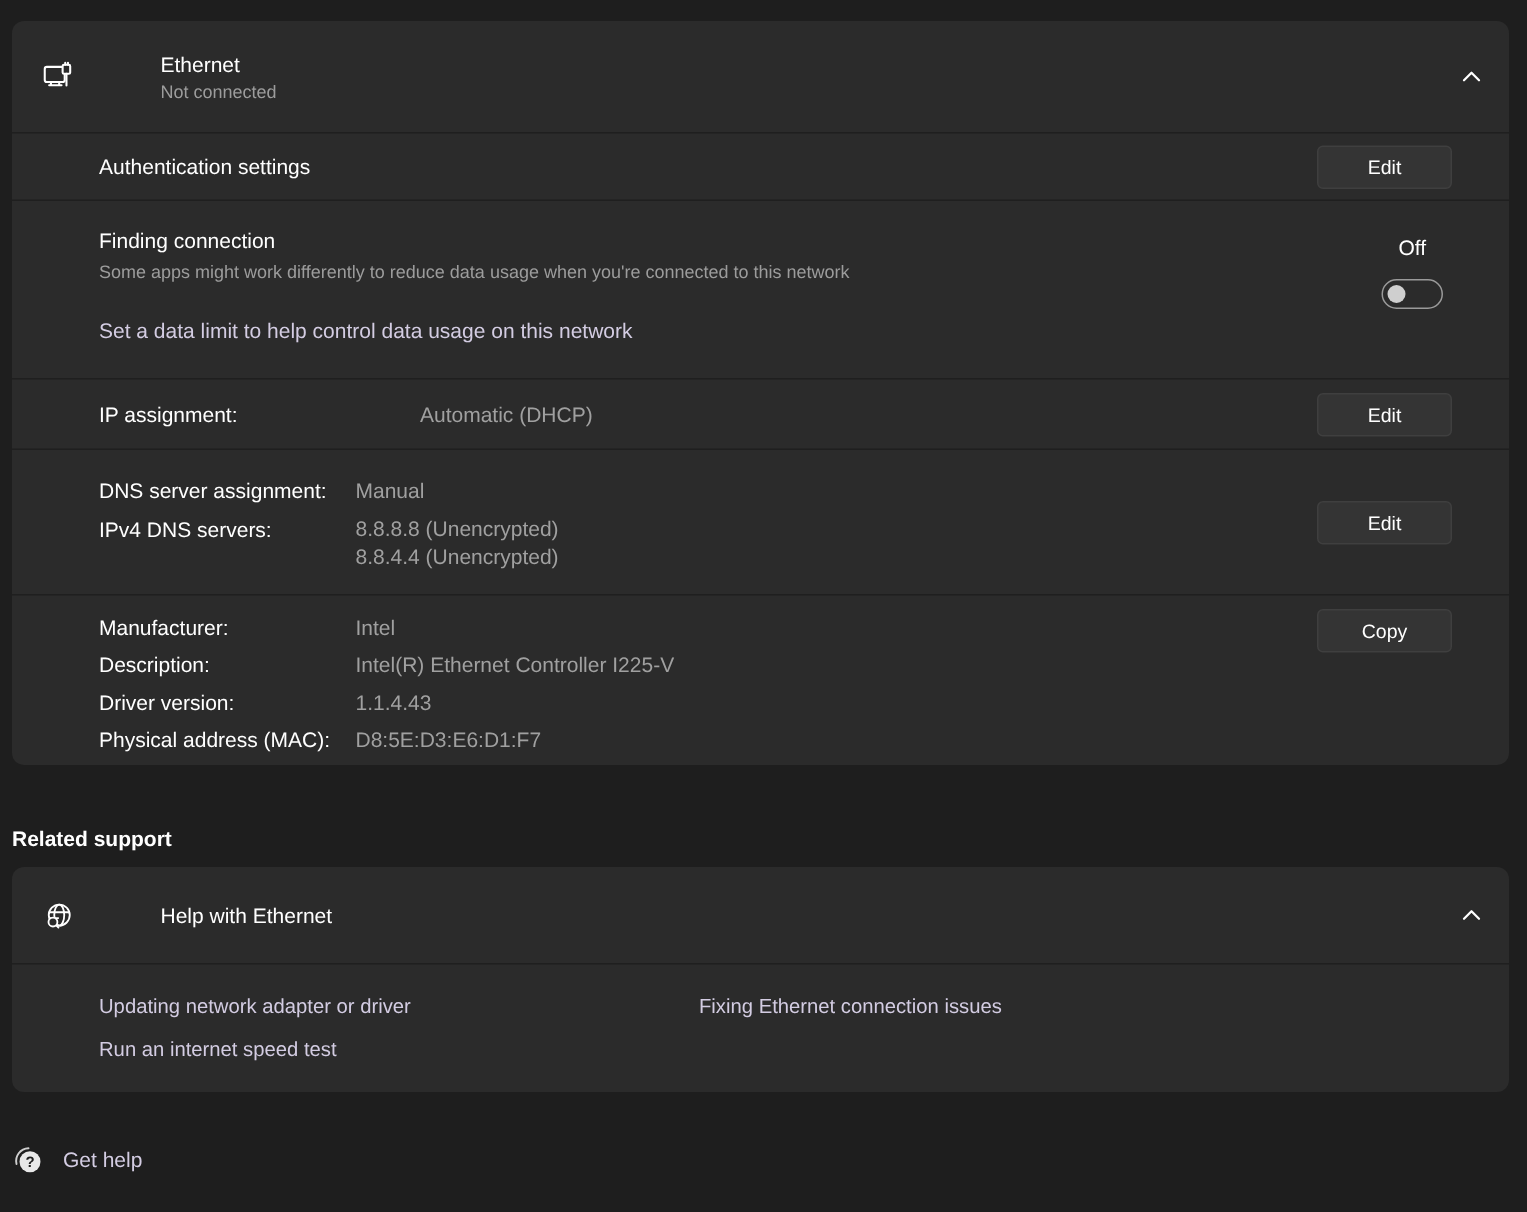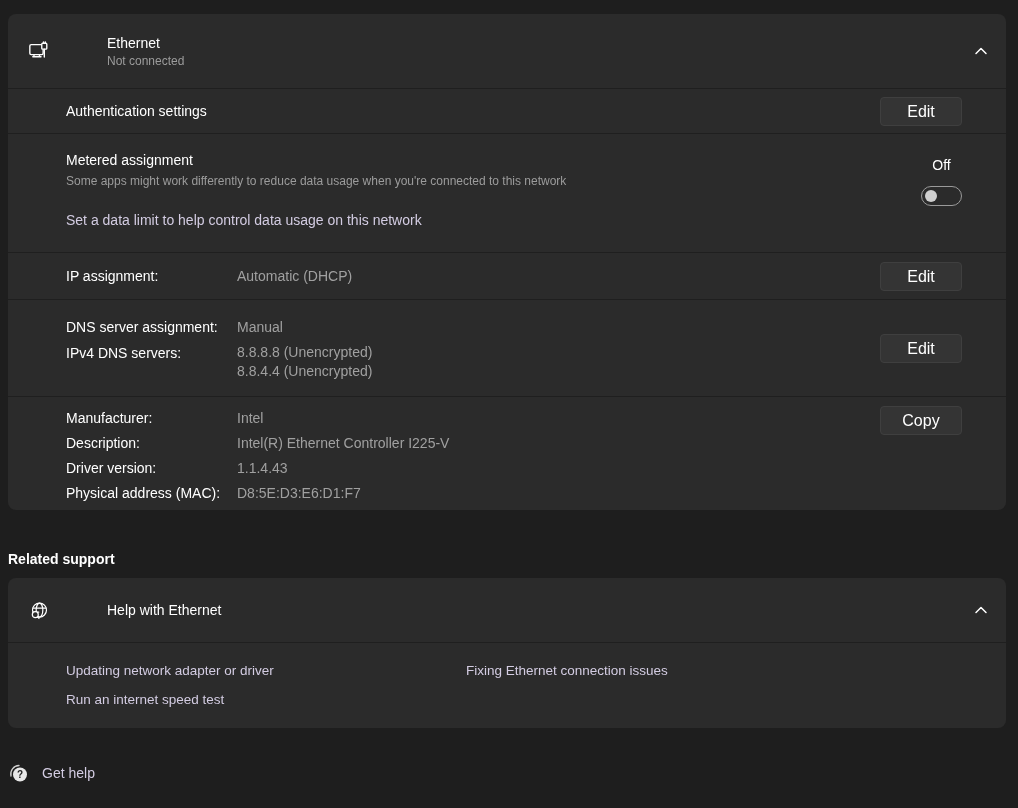--- a/index.html
+++ b/index.html
@@ -29,27 +29,27 @@
   .exp-header { height: 74px; display: flex; align-items: center; }
   .exp-header .hdr-icon { margin-left: 20px; width: 22px; height: 22px; flex: 0 0 auto; display:flex; align-items:center; justify-content:center; }
   .hdr-text { margin-left: 18px; }
   .hdr-title { font-size: 14px; line-height: 19px; color: #ffffff; }
   .hdr-sub { font-size: 12px; line-height: 16px; color: #9c9c9c; }
   .chevron { position: absolute; right: 18px; top: 50%; transform: translateY(-50%); width: 14px; height: 10px; display:flex; align-items:center; justify-content:center; }
 
   
   .pad-left { padding-left: 58px; }
   .btn {
-    position: absolute; right: 44px;
-    width: 82px; height: 29px;
+    position: absolute; right: 38px;
+    width: 90px; height: 29px;
     background: #343434;
     border: 1px solid #3f3f3f;
     border-radius: 4px;
     color: #ffffff;
-    font-size: 16px;
+    font-size: 13px;
     font-family: "Liberation Sans", "DejaVu Sans", sans-serif;
     cursor: pointer;
   }
   .label { color: #ffffff; font-size: 14px; }
   .value { color: #a0a0a0; font-size: 14px; }
   .link { color: #d3cce2; font-size: 14px; cursor: pointer; }
 
   #row-auth { height: 45px; display: flex; align-items: center; }
   #row-auth .btn { top: 8px; }
 
@@ -65,21 +65,21 @@
     border-radius: 10px;
     position: relative;
     cursor: pointer;
   }
   .toggle .knob {
     position: absolute; left: 3px; top: 3px;
     width: 12px; height: 12px; border-radius: 50%;
     background: #cfcfcf;
   }
 
-  #row-ip { height: 47px; display: flex; align-items: center; }
+  #row-ip { height: 47px; display: flex; align-items: center; gap: 43px; }
   #row-ip .btn { top: 9px; }
   .label-col { width: 171px; flex: 0 0 auto; }
 
   #row-dns { height: 97px; padding-top: 17px; }
   .dns-line { display: flex; line-height: 20px; margin-bottom: 6px; }
   .dns-values .value { display: block; line-height: 19px; }
   #row-dns .btn { top: 34px; }
 
   #row-adapter { height: 109px; padding-top: 9px; }
   .adp-line { display: flex; line-height: 25px; }
@@ -125,21 +125,21 @@
       </svg>
     </span>
   </div>
 
   <div class="row pad-left" id="row-auth">
     <span class="label">Authentication settings</span>
     <button class="btn">Edit</button>
   </div>
 
   <div class="row pad-left" id="row-metered">
-    <span class="m-title" style="display:block">Metered assignment</span>
+    <span class="m-title" style="display:block">Finding connection</span>
     <span class="m-desc" style="display:block">Some apps might work differently to reduce data usage when you're connected to this network</span>
     <span class="link m-link">Set a data limit to help control data usage on this network</span>
     <span class="toggle-wrap">
       <span class="toggle-label">Off</span>
       <span class="toggle">
         <span class="knob"></span>
       </span>
     </span>
   </div>
 

